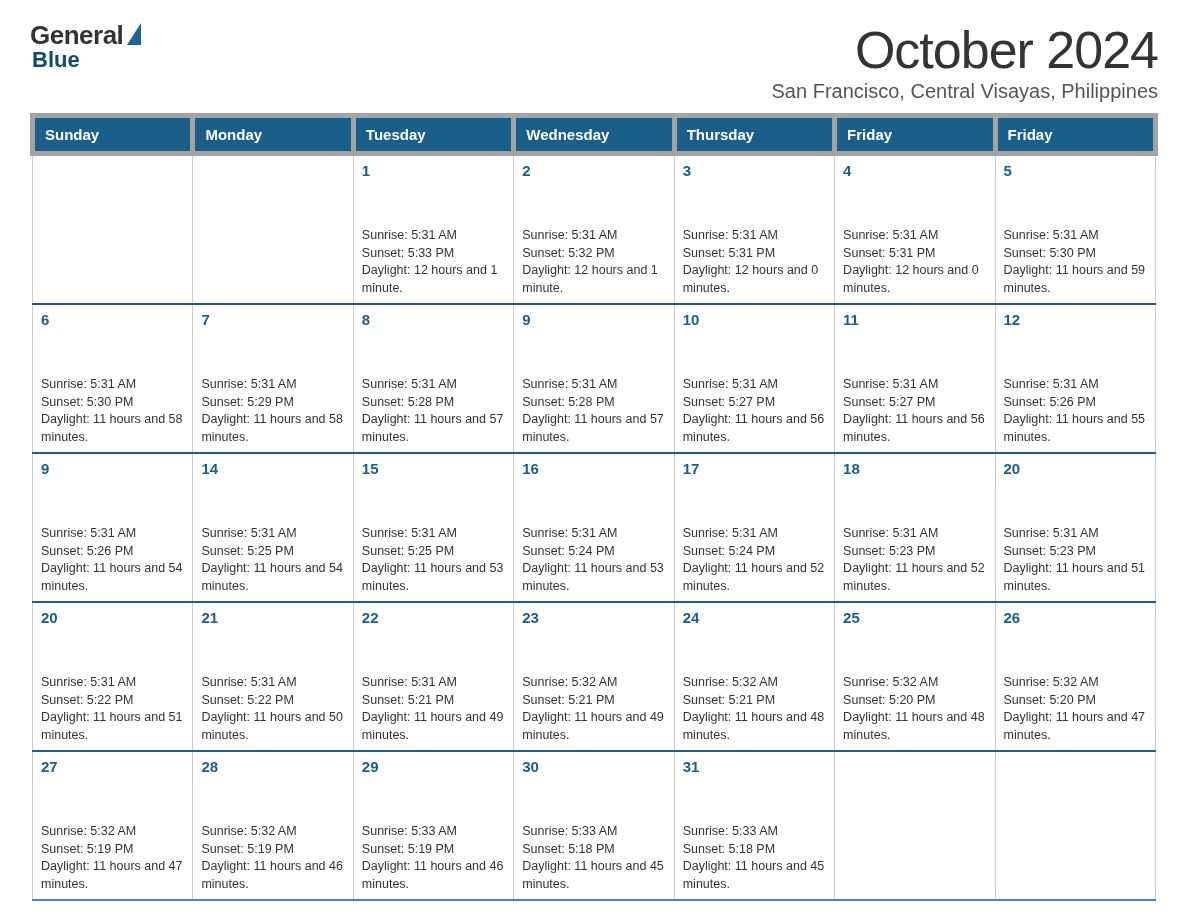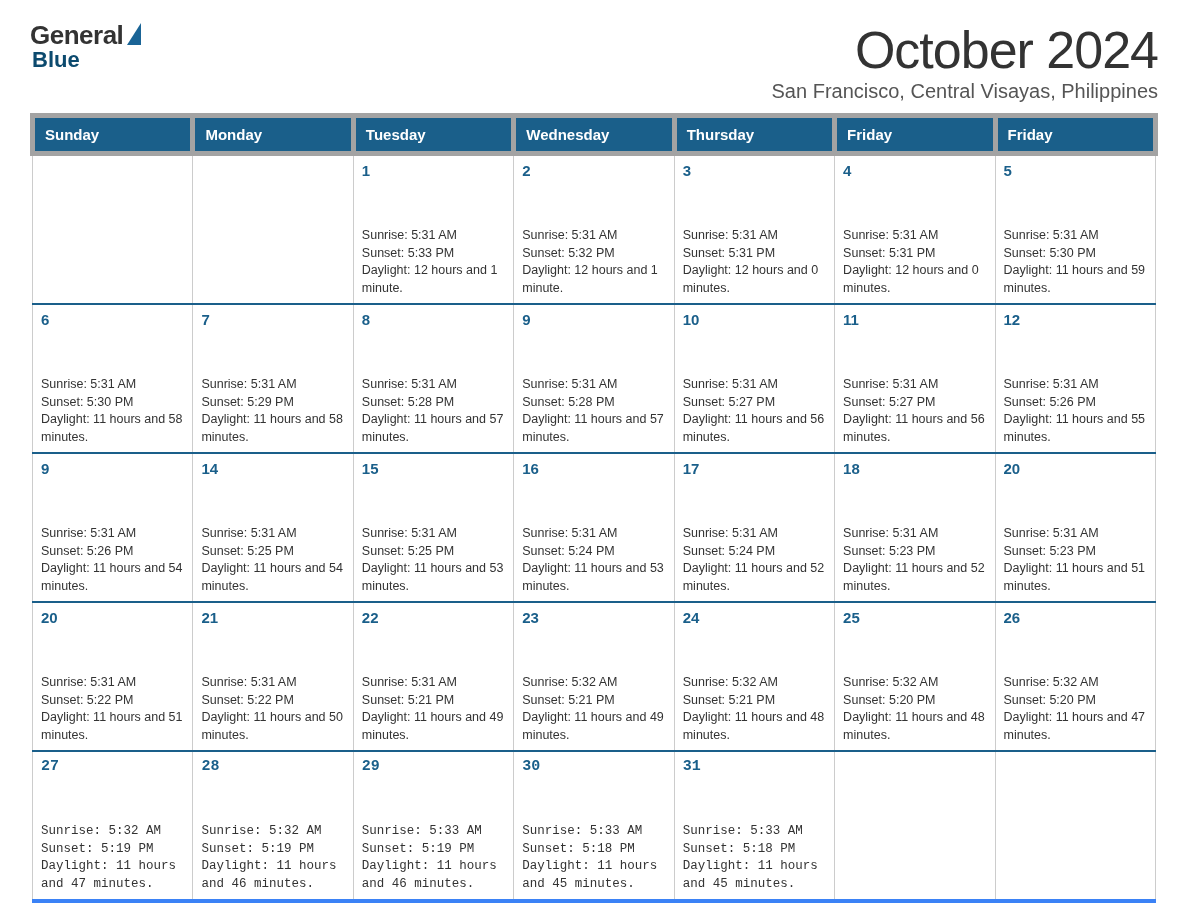--- a/index.html
+++ b/index.html
@@ -94,22 +94,21 @@
     .day-info {
       font-size: 12.5px;
       color: #333;
       line-height: 1.4;
       margin-top: 48px;
     }
     .empty-cell {
       background: #fff;
     }
     tr:last-child td {
-      border-bottom: 4px solid #3b82f6;
-      font-family: Liberation Mono, monospace;
+      border-bottom: 2px solid #3b82f6;
     }
   </style>
 </head>
 <body>
 
 <div class="header">
   <div class="logo">
     <div class="logo-top">
       <span class="logo-general">General</span>
       <div class="logo-triangle"></div>

